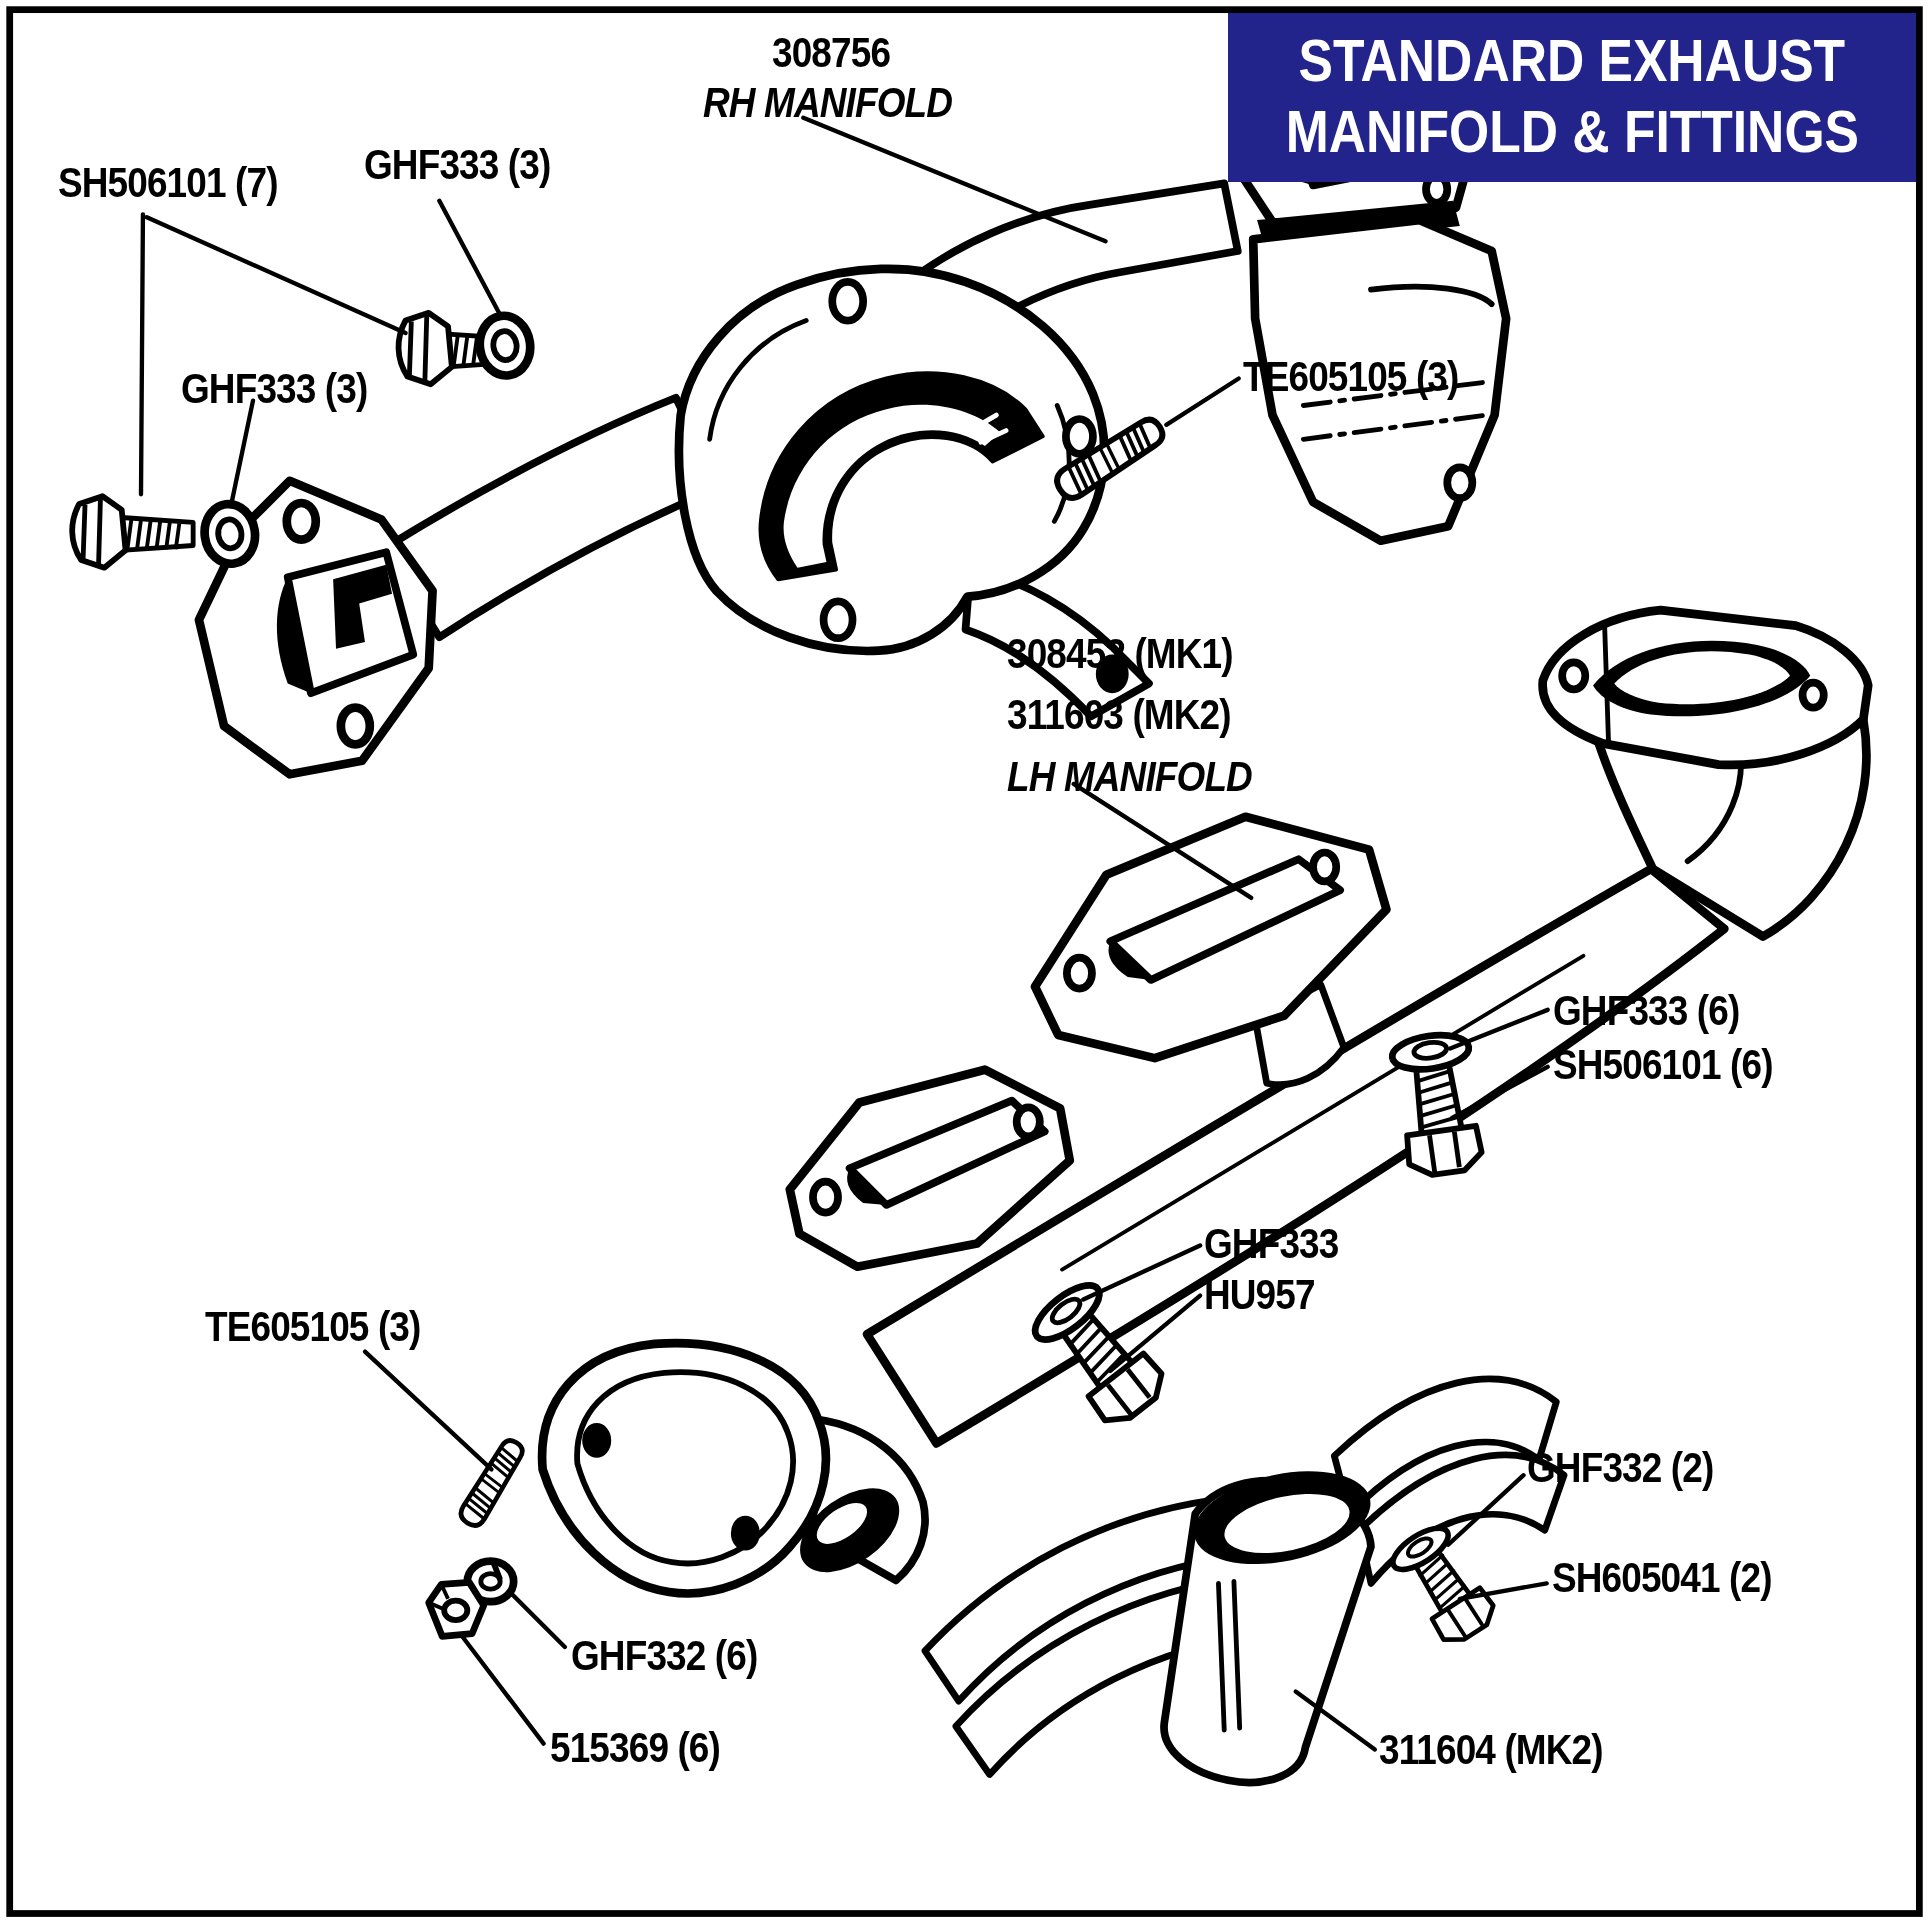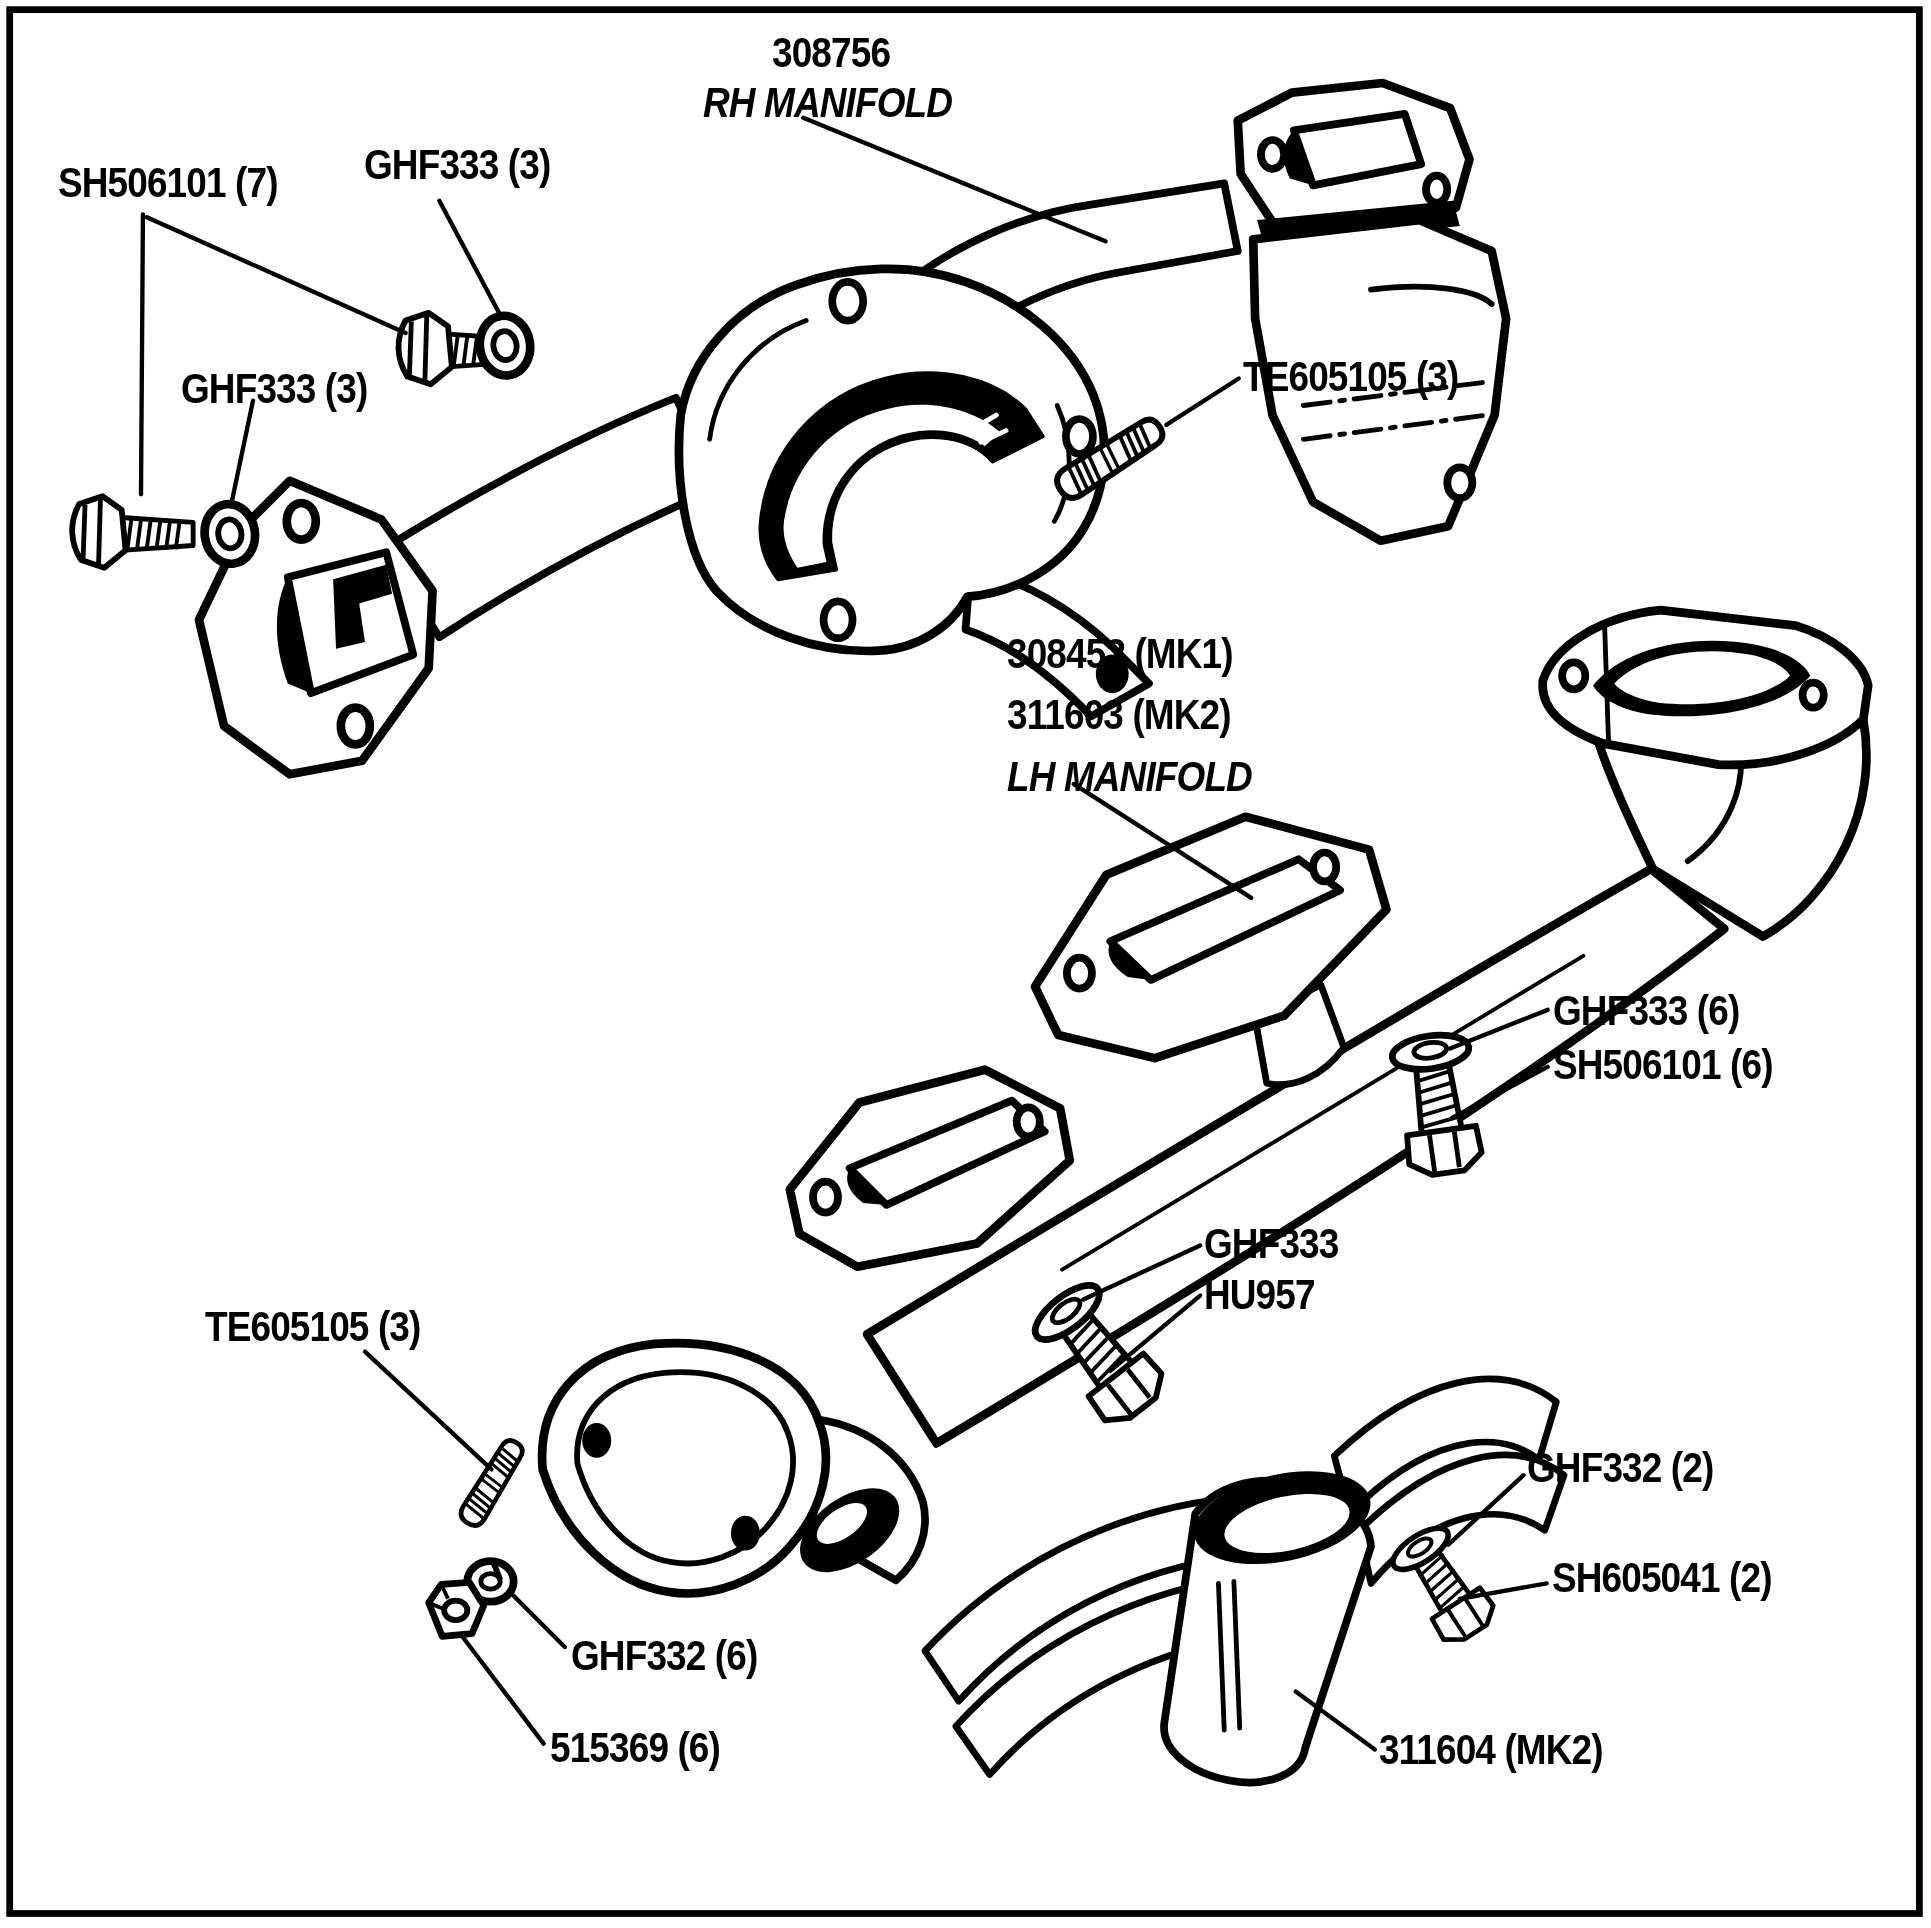--- a/index.html
+++ b/index.html
@@ -185,20 +185,24 @@
       <path d="M 1243 1342 L 1150 1420"></path>
       <path d="M 378 1400 L 509 1522"></path>
       <path d="M 585 1706 L 527 1648"></path>
       <path d="M 563 1806 L 478 1694"></path>
       <path d="M 1578 1528 L 1500 1600"></path>
       <path d="M 1602 1640 L 1512 1656"></path>
       <path d="M 1424 1812 L 1342 1752"></path>
     </g>
   </svg>
 
+  <div id="title-box">
+    <div class="title-line">STANDARD EXHAUST</div>
+    <div class="title-line">MANIFOLD &amp; FITTINGS</div>
+  </div>
 
   <div class="lbl" style="left:772px;top:29px;">308756</div>
   <div class="lbl it" style="left:703px;top:79px;">RH MANIFOLD</div>
   <div class="lbl" style="left:364px;top:141px;">GHF333 (3)</div>
   <div class="lbl" style="left:58px;top:159px;">SH506101 (7)</div>
   <div class="lbl" style="left:181px;top:365px;">GHF333 (3)</div>
   <div class="lbl" style="left:1243px;top:353px;">TE605105 (3)</div>
   <div class="lbl" style="left:1007px;top:630px;">308452 (MK1)</div>
   <div class="lbl" style="left:1007px;top:691px;">311603 (MK2)</div>
   <div class="lbl it" style="left:1007px;top:753px;">LH MANIFOLD</div>

